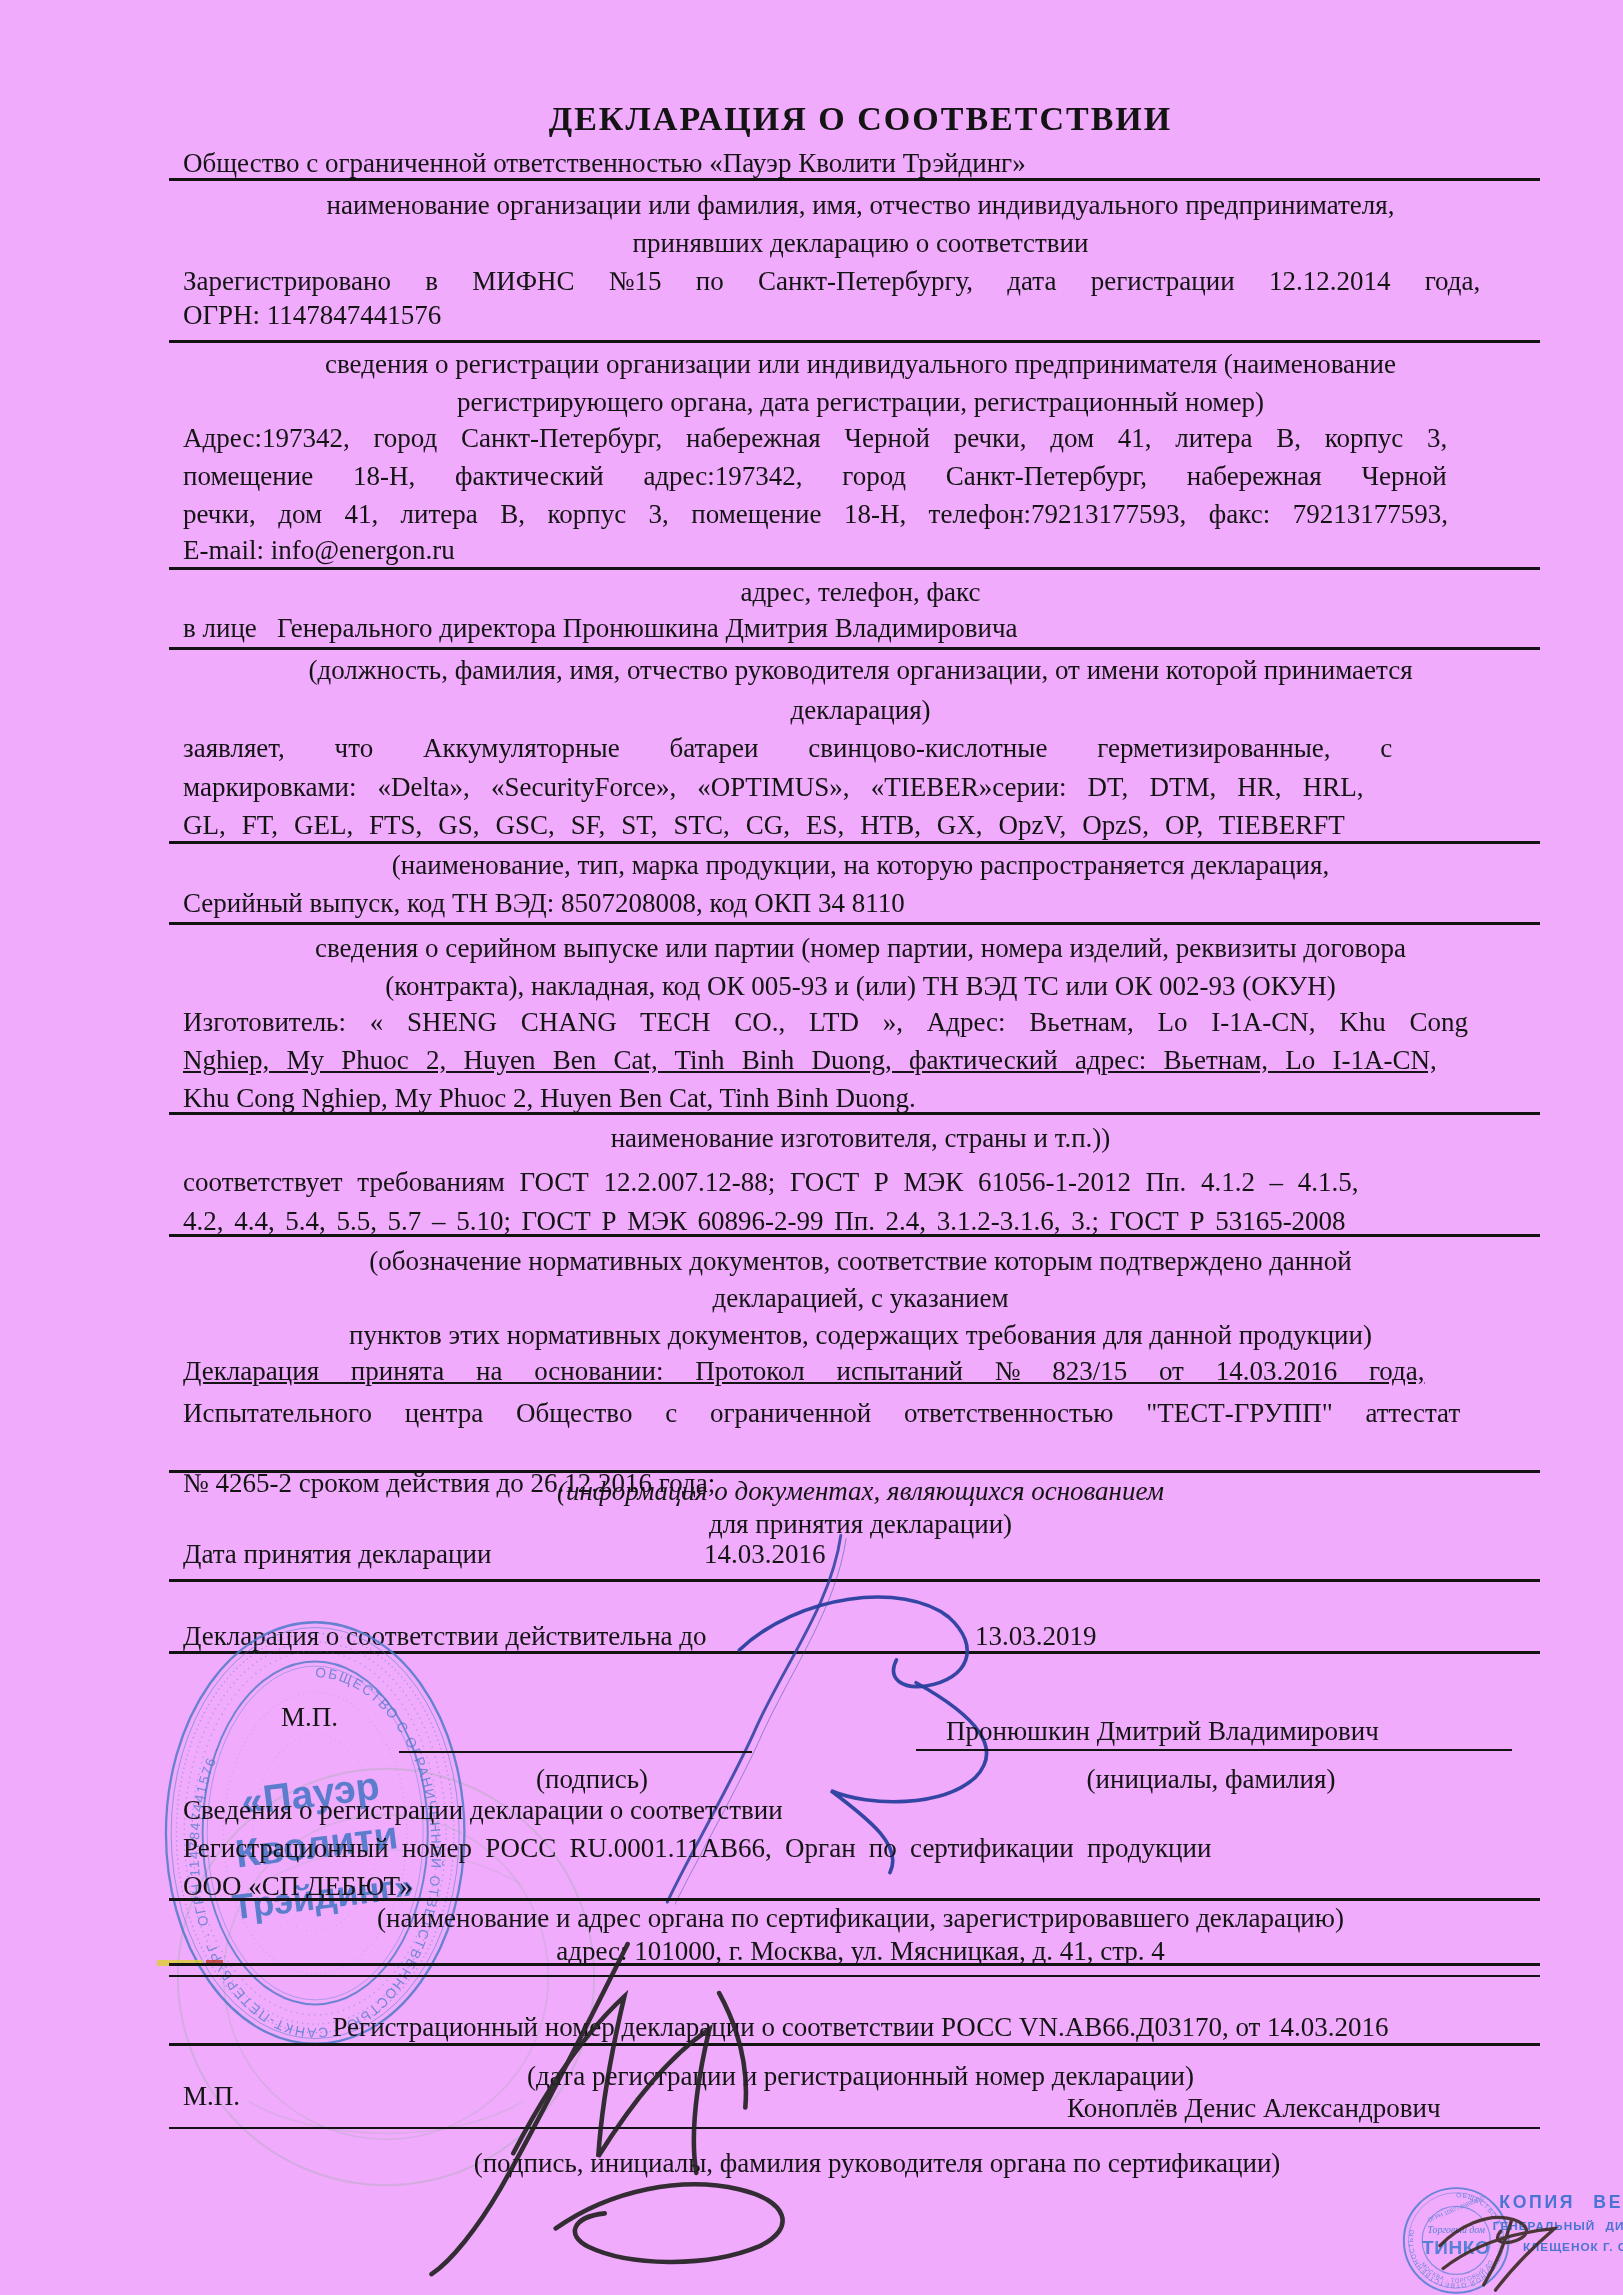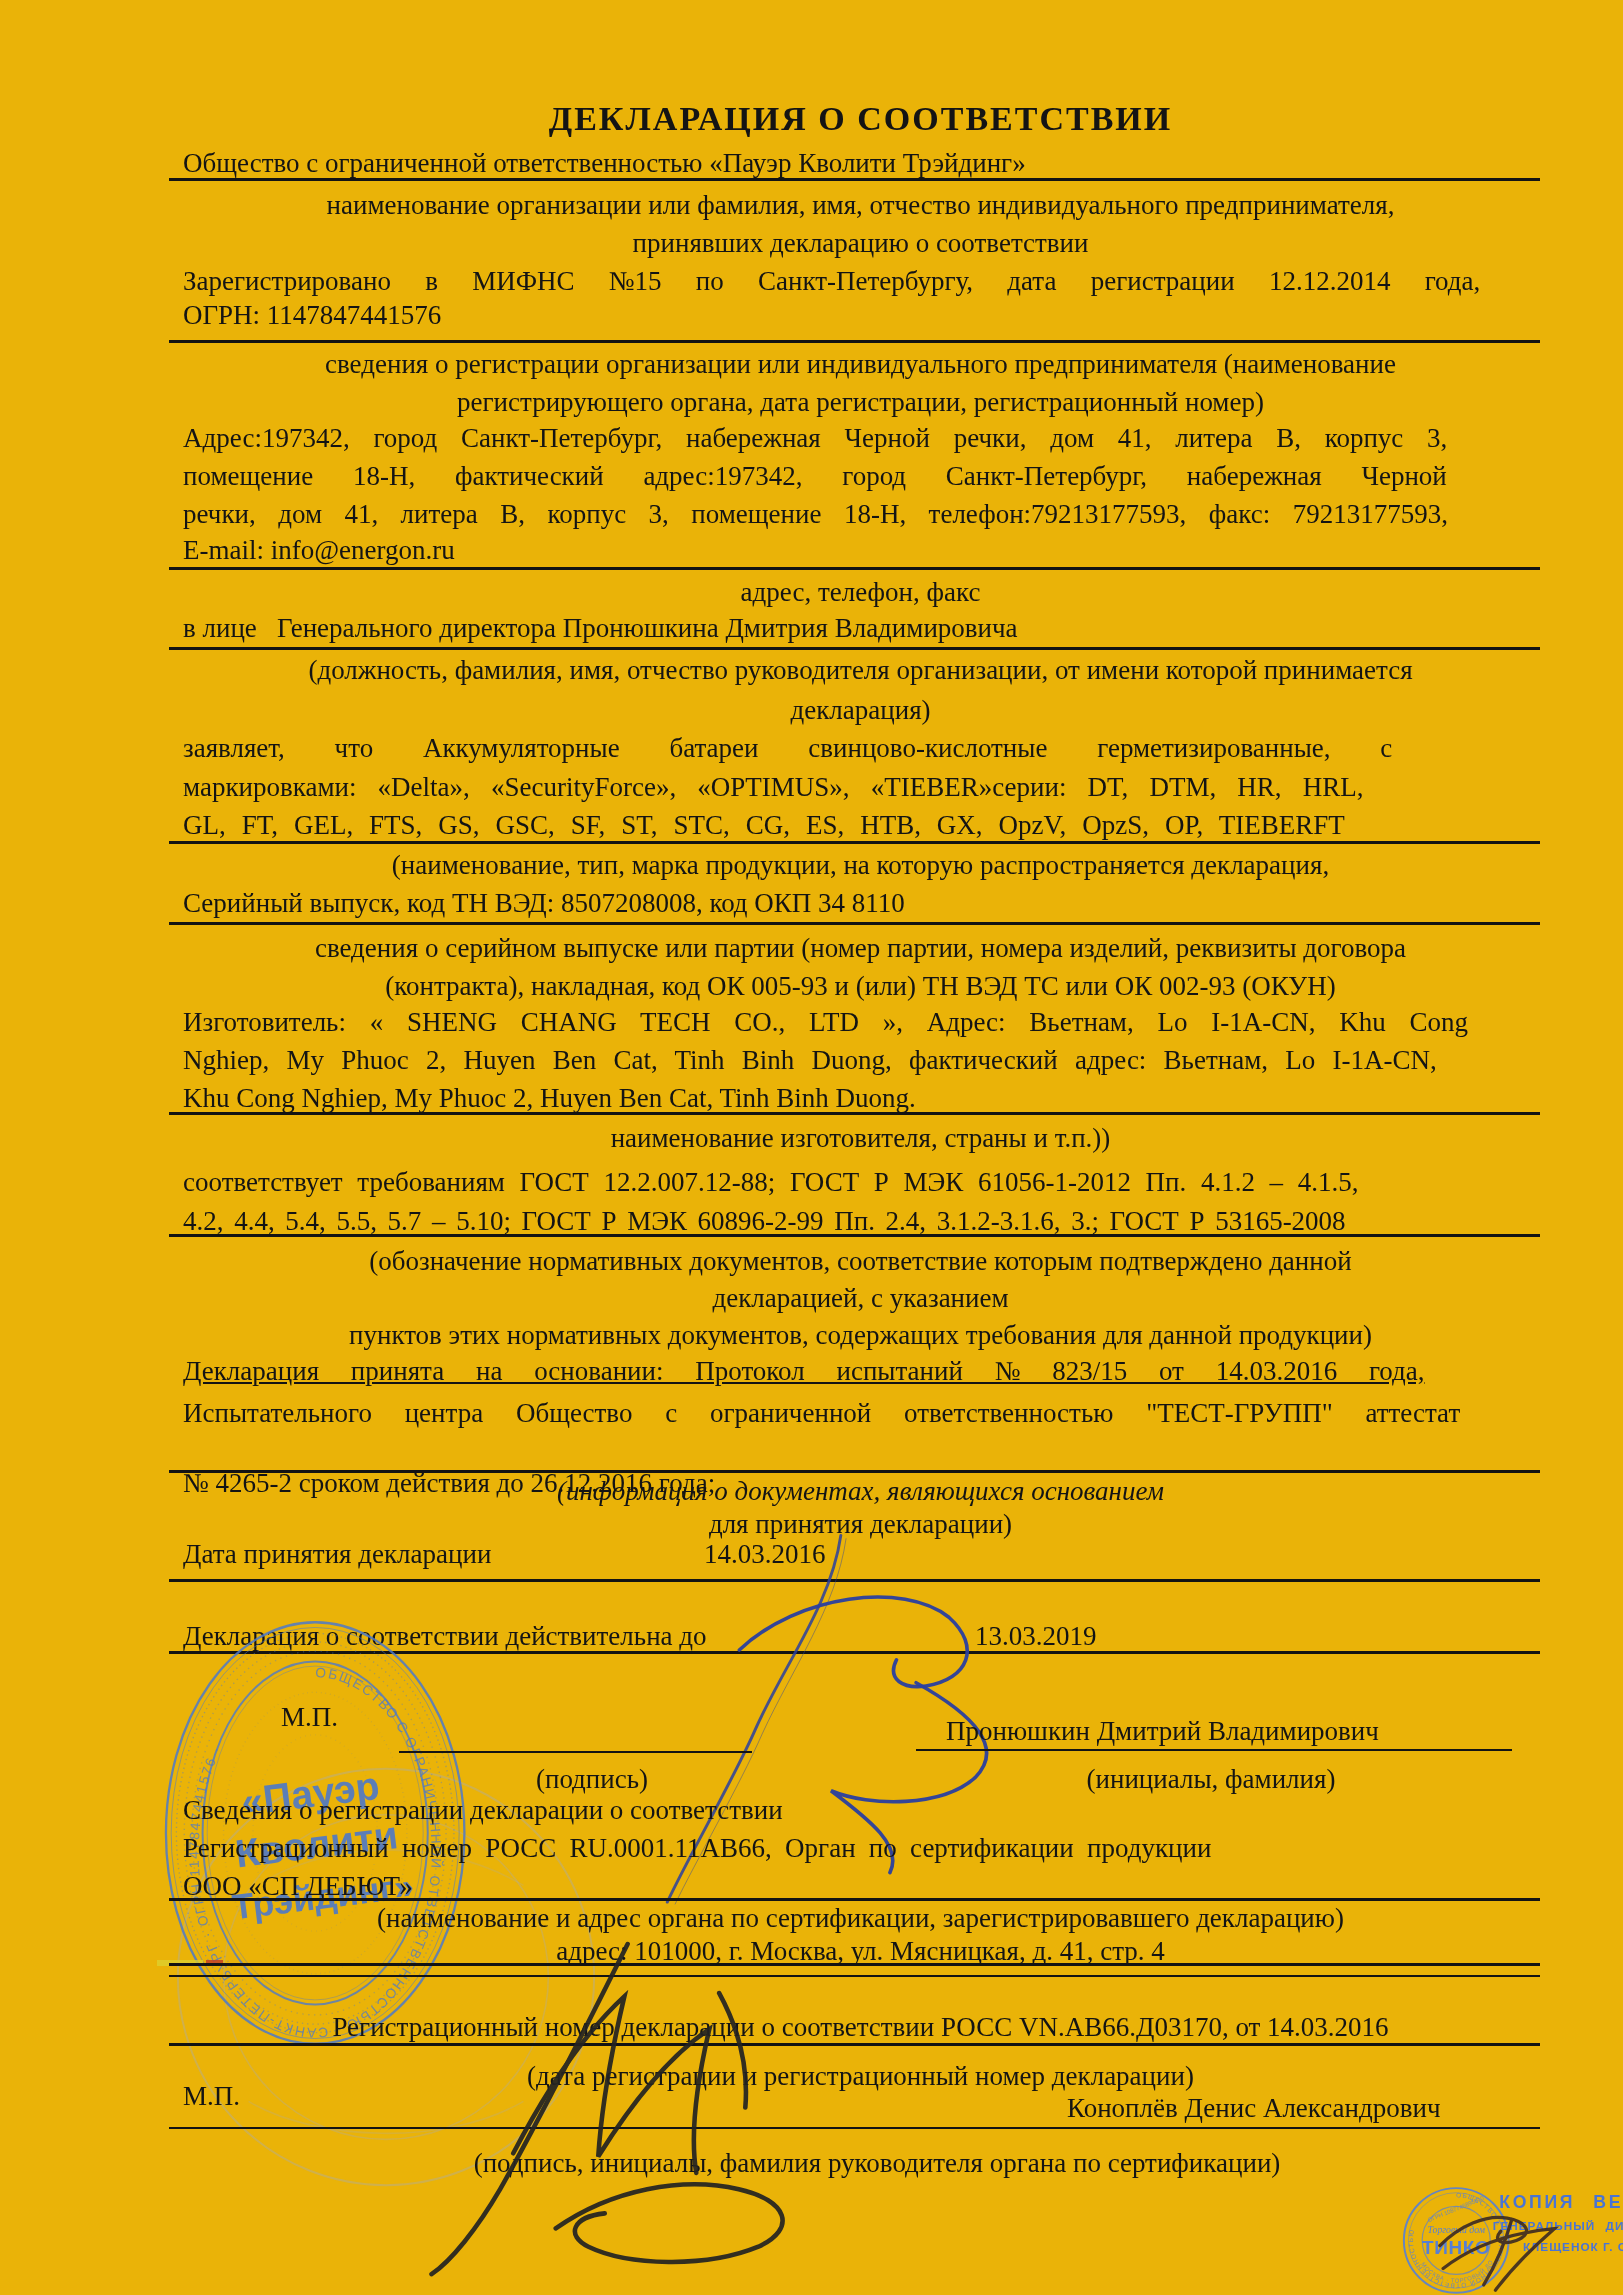--- a/index.html
+++ b/index.html
@@ -1,16 +1,16 @@
 <!DOCTYPE html>
 <html style="font-size:10.5px"><head>
 <meta charset="utf-8">
 <style>
   html,body{margin:0;padding:0;background:#ffffff;}
-  #sheet{position:relative;width:1623px;height:2295px;background:#eab308;overflow:hidden;
+  #sheet{position:relative;width:1623px;height:2295px;background:#f0abfc;overflow:hidden;
          font-family:"Liberation Serif", serif;color:#141414;}
   .t{position:absolute;font-size:27px;line-height:1.15;white-space:nowrap;}
   .c{left:183px;width:1355px;text-align:center;white-space:nowrap;}
   .l{left:183px;}
   .rule{position:absolute;left:169px;width:1371px;height:0;border-top:3.3px solid #131313;}
   .rule.thin{border-top-width:2px;}
   .title{font-weight:bold;font-size:34px;letter-spacing:2px;}
   svg{position:absolute;overflow:visible;}
   .smudge{position:absolute;height:5.9px;}
 </style>
@@ -46,21 +46,21 @@
   <div class="t l" style="top:772px;word-spacing:14.4px;">маркировками: «Delta», «SecurityForce», «OPTIMUS», «TIEBER»серии: DT, DTM, HR, HRL,</div>
   <div class="t l" style="top:810px;word-spacing:9.2px;">GL, FT, GEL, FTS, GS, GSC, SF, ST, STC, CG, ES, HTB, GX, OpzV, OpzS, OP, TIEBERFT</div>
   <div class="rule" style="top:841px;"></div>
   <div class="t c" style="top:850px;">(наименование, тип, марка продукции, на которую распространяется декларация,</div>
   <div class="t l" style="top:888px;">Серийный выпуск, код ТН ВЭД: 8507208008, код ОКП 34 8110</div>
   <div class="rule" style="top:922px;"></div>
   <div class="t c" style="top:933px;">сведения о серийном выпуске или партии (номер партии, номера изделий, реквизиты договора</div>
   <div class="t c" style="top:971px;">(контракта), накладная, код ОК 005-93 и (или) ТН ВЭД ТС или ОК 002-93 (ОКУН)</div>
 
   <div class="t l" style="top:1007px;word-spacing:17px;">Изготовитель: « SHENG CHANG TECH CO., LTD », Адрес: Вьетнам, Lo I-1A-CN, Khu Cong</div>
-  <div class="t l" style="top:1045px;word-spacing:10.5px;">Nghiep, My Phuoc 2, Huyen Ben Cat, Tinh Binh Duong, фактический адрес: Вьетнам, Lo I-1A-CN,</div>
+  <div class="t l" style="top:1045px;word-spacing:10.5px;text-decoration:underline;">Nghiep, My Phuoc 2, Huyen Ben Cat, Tinh Binh Duong, фактический адрес: Вьетнам, Lo I-1A-CN,</div>
   <div class="t l" style="top:1083px;">Khu Cong Nghiep, My Phuoc 2, Huyen Ben Cat, Tinh Binh Duong.</div>
   <div class="rule" style="top:1112px;"></div>
   <div class="t c" style="top:1123px;">наименование изготовителя, страны и т.п.))</div>
 
   <div class="t l" style="top:1167px;word-spacing:7.9px;">соответствует требованиям ГОСТ 12.2.007.12-88; ГОСТ Р МЭК 61056-1-2012 Пп. 4.1.2 – 4.1.5,</div>
   <div class="t l" style="top:1206px;word-spacing:3.9px;">4.2, 4.4, 5.4, 5.5, 5.7 – 5.10;  ГОСТ Р МЭК 60896-2-99 Пп. 2.4, 3.1.2-3.1.6, 3.; ГОСТ Р 53165-2008</div>
   <div class="rule" style="top:1234px;"></div>
   <div class="t c" style="top:1246px;">(обозначение нормативных документов, соответствие которым подтверждено данной</div>
   <div class="t c" style="top:1283px;">декларацией, с указанием</div>
   <div class="t c" style="top:1320px;">пунктов этих нормативных документов, содержащих требования для данной продукции)</div>

